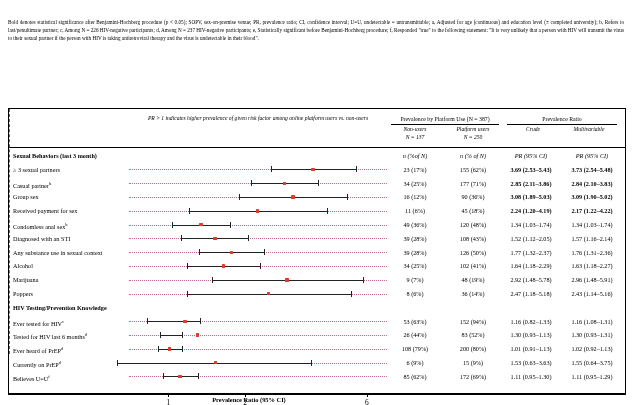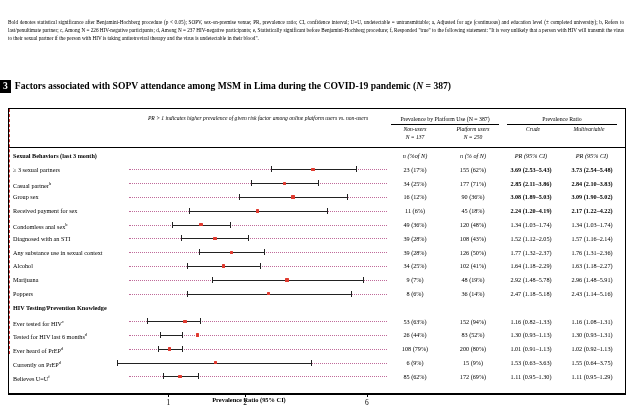--- a/index.html
+++ b/index.html
@@ -110,23 +110,20 @@
 </style>
 </head>
 <body>
 
 <div class="page">
 
   <div class="footnote">
     <span>Bold denotes statistical significance after Benjamini-Hochberg procedure (p &lt; 0.05); SOPV, sex-on-premise venue; PR, prevalence ratio; CI, confidence interval; U=U, undetectable = untransmittable; a, Adjusted for age (continuous) and education level (± completed university); b, Refers to last/penultimate partner; c, Among N = 226 HIV-negative participants; d, Among N = 237 HIV-negative participants; e, Statistically significant before Benjamini-Hochberg procedure; f, Responded "true" to the following statement: "It is very unlikely that a person with HIV will transmit the virus to their sexual partner if the person with HIV is taking antiretroviral therapy and the virus is undetectable in their blood".</span>
   </div>
 
-  <div class="caption">
-    <span class="fignum">3</span><span>Factors associated with SOPV attendance among MSM in Lima during the COVID-19 pandemic (</span><span class="italic">N</span><span> = 387)</span>
-  </div>
 
   <div class="tablebox">
 
     <div class="hdr-note">PR &gt; 1 indicates higher prevalence of given risk factor among online platform users vs. non-users</div>
     <div class="hdr-prevuse">Prevalence by Platform Use (N = 387)</div>
     <div class="hdr-prevratio">Prevalence Ratio</div>
     <div class="hdr-line-a"></div>
     <div class="hdr-line-b"></div>
 
     <div class="sub nonusers">

